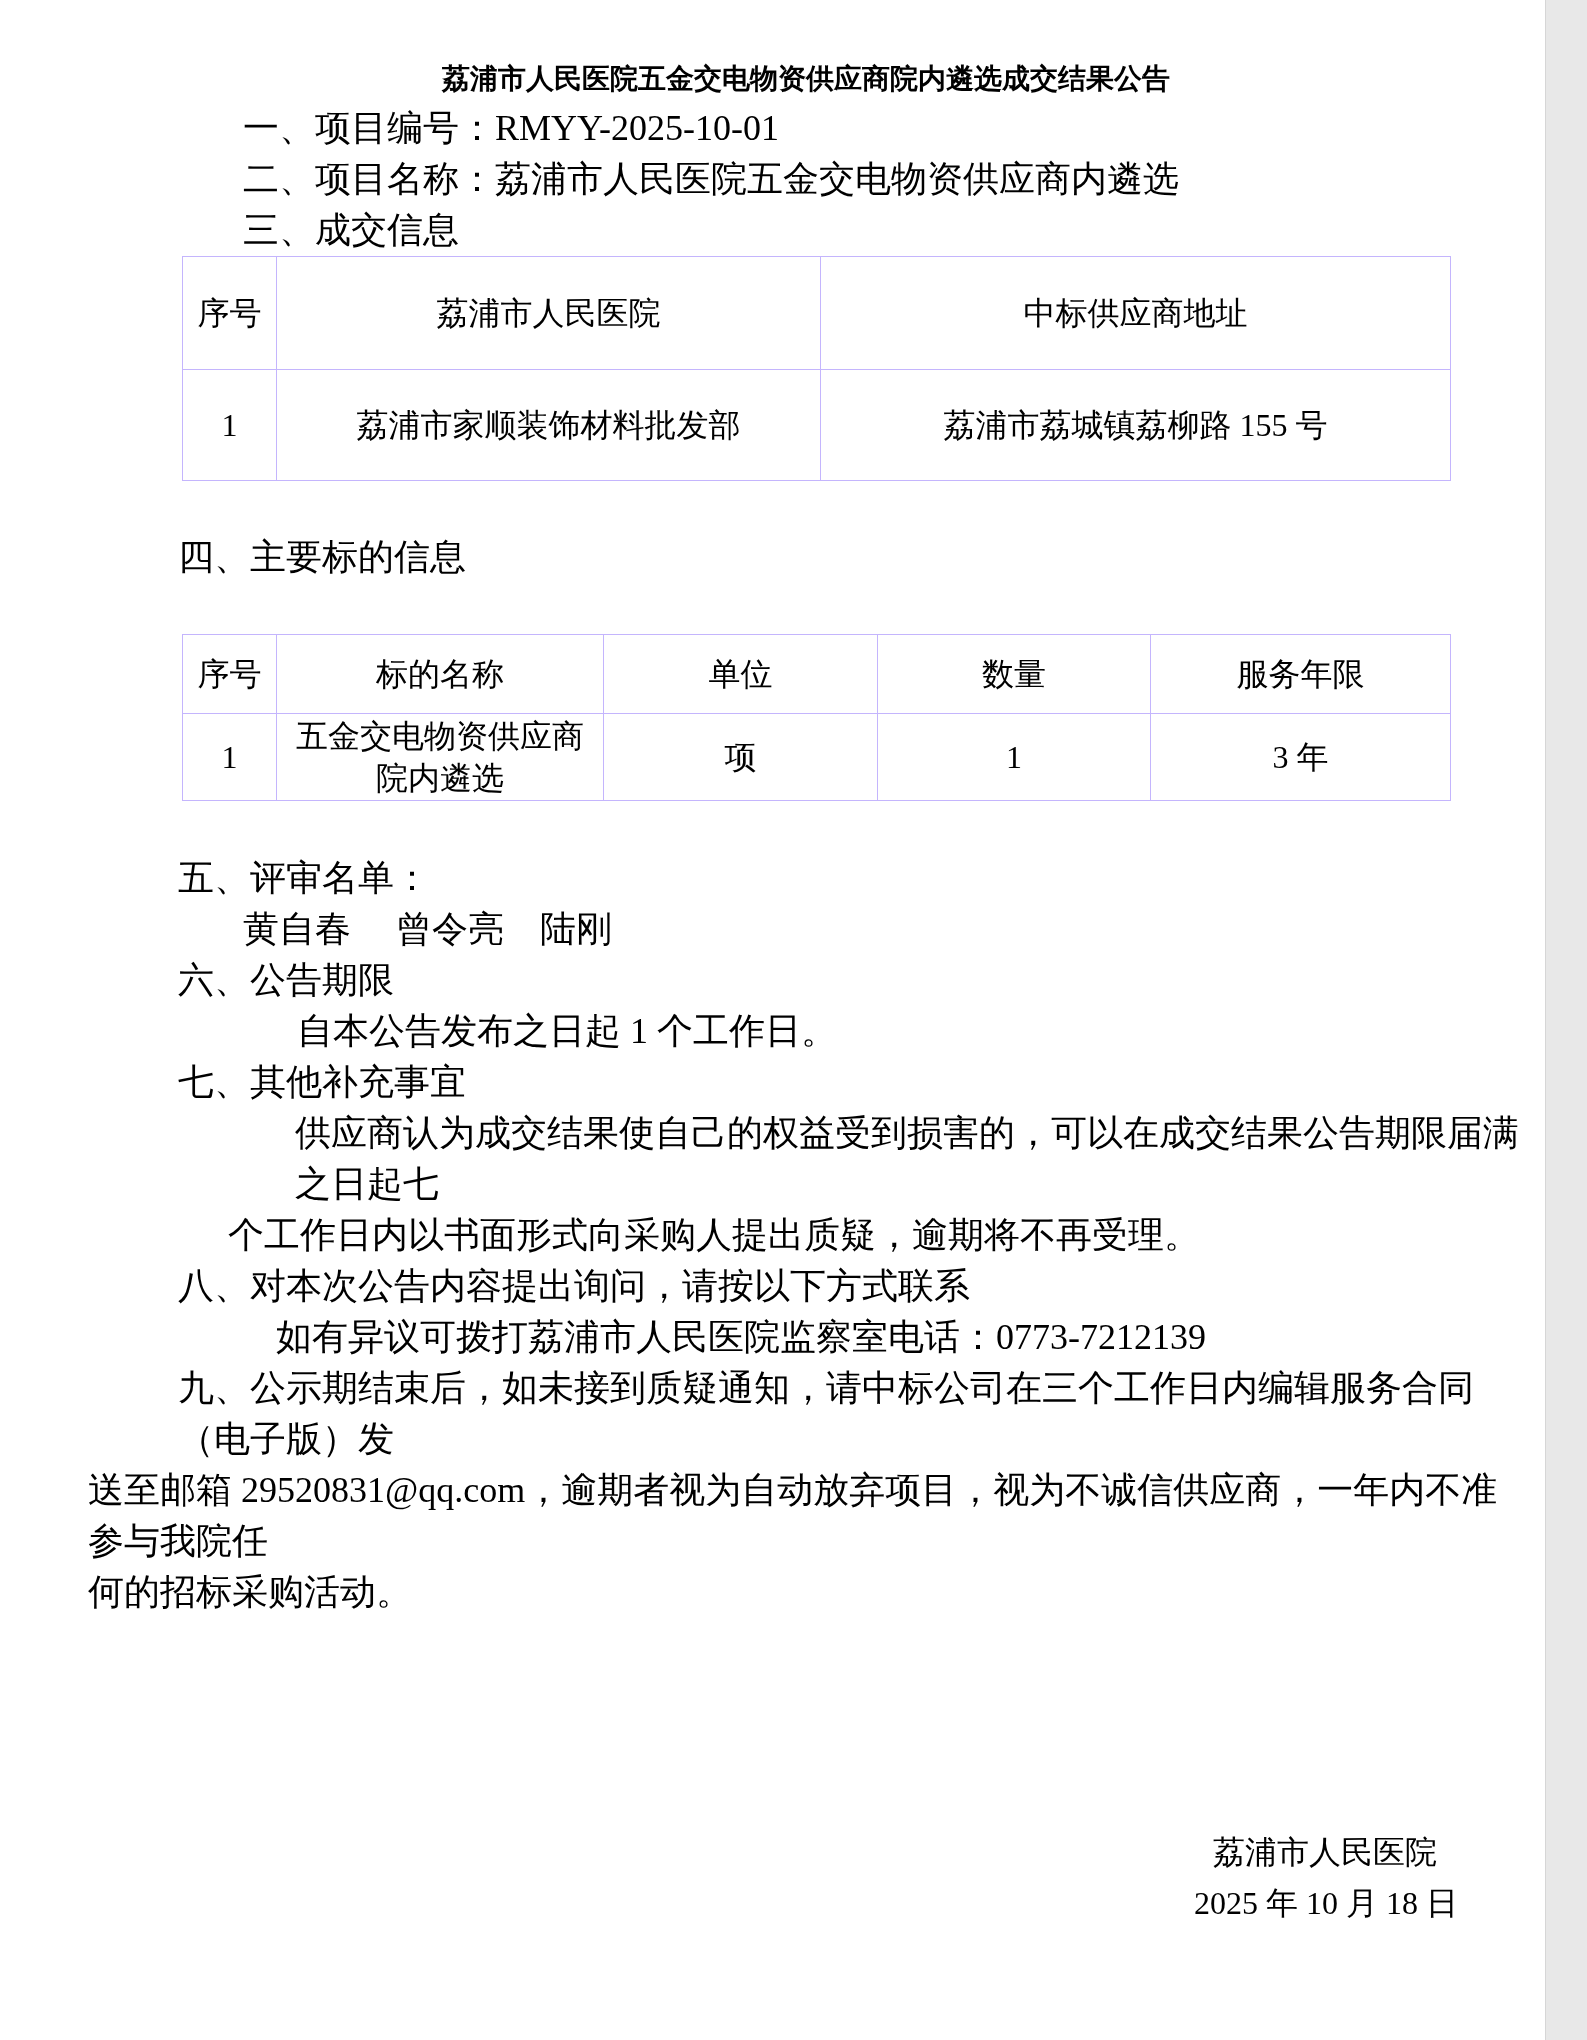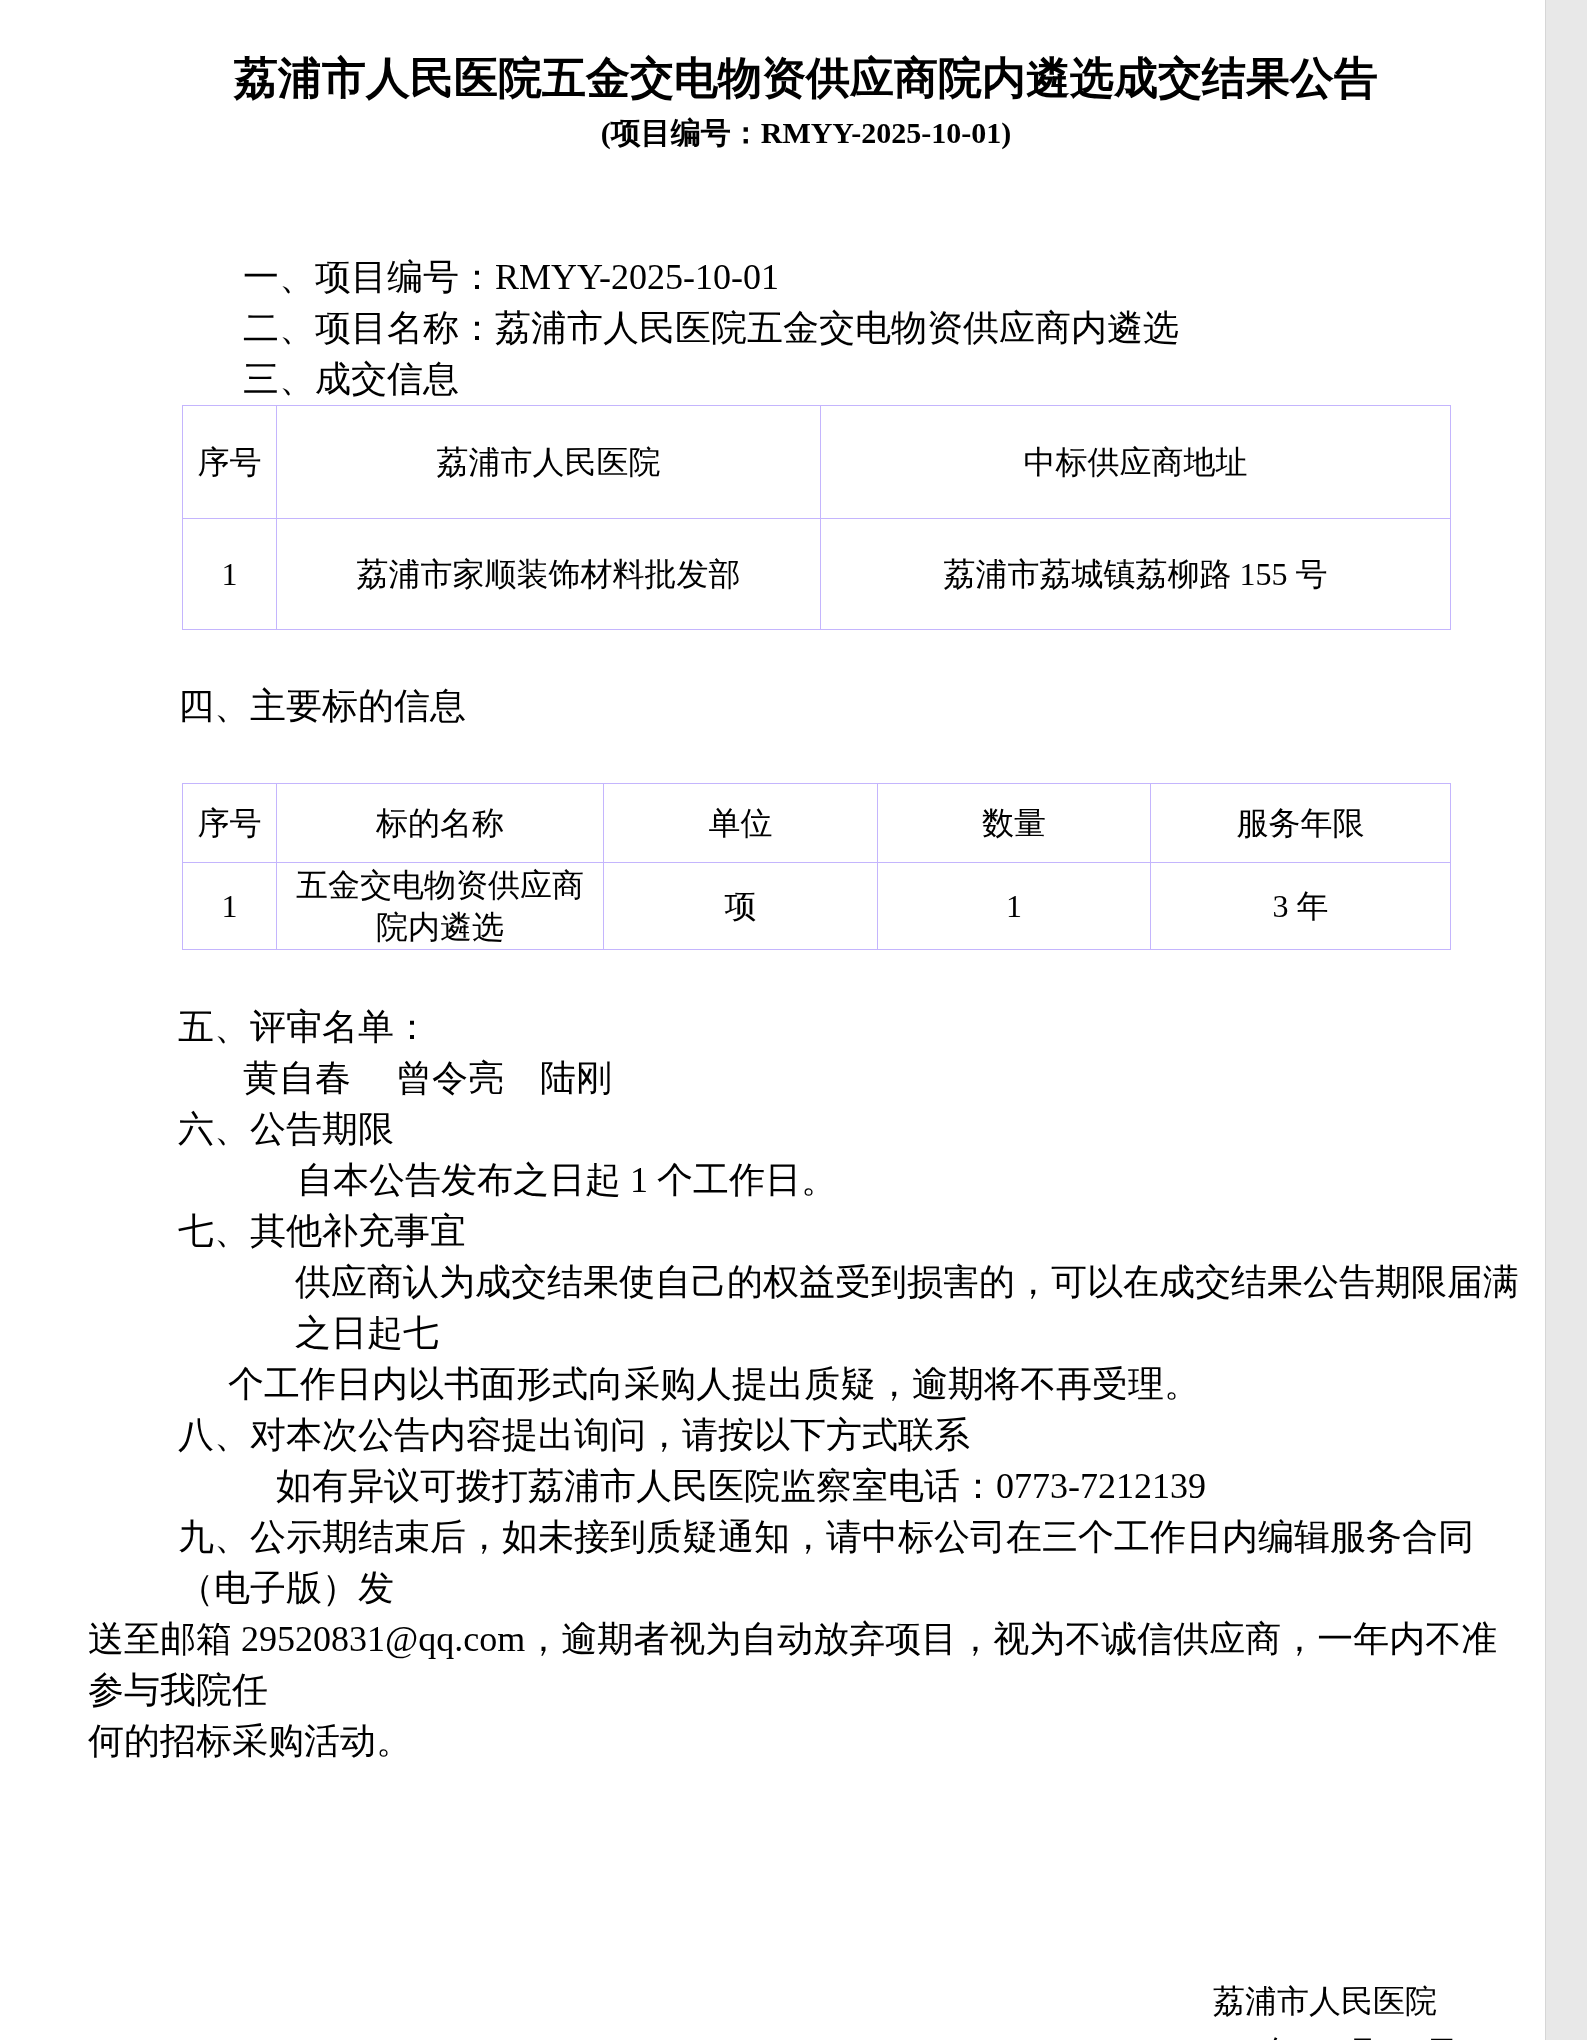--- a/index.html
+++ b/index.html
@@ -7,21 +7,21 @@
     position:relative;
     width:1587px; height:2040px;
     background:#ffffff;
     color:#000;
     font-family:"Liberation Serif","DejaVu Serif",serif;
     box-sizing:border-box;
     padding:55px 63px 0 88px;
     overflow:hidden;
   }
   .title {
-    font-size:44px; font-weight:bold; text-align:center;
+    font-size:28px; font-weight:bold; text-align:center;
     line-height:48px; margin:0;
   }
   .subtitle {
     font-size:30px; font-weight:bold; text-align:center;
     line-height:44px; margin:8px 0 97px 0;
   }
   .bl { font-size:36px; line-height:51px; margin:0; white-space:pre-wrap; }
   .ind-num1  { padding-left:155px; }
   .ind-result{ padding-left:120px; }
   .ind-num2  { padding-left:90px;  }
@@ -53,21 +53,20 @@
     position:absolute; top:0; right:0; width:41px; height:2040px;
     background:#e8e8e8; border-left:1px solid #d6d6d6;
   }
 </style>
 </head>
 <body>
 
 <div class="page">
 
   <h1 class="title">荔浦市人民医院五金交电物资供应商院内遴选成交结果公告</h1>
-  <div class="subtitle">(项目编号：RMYY-2025-10-01)</div>
 
   <p class="bl ind-num1">一、项目编号：RMYY-2025-10-01</p>
   <p class="bl ind-num1">二、项目名称：荔浦市人民医院五金交电物资供应商内遴选</p>
   <p class="bl ind-num1">三、成交信息</p>
 
   <table class="t1">
     <colgroup>
         <col style="width:94px">
         <col style="width:544px">
         <col style="width:630px">

